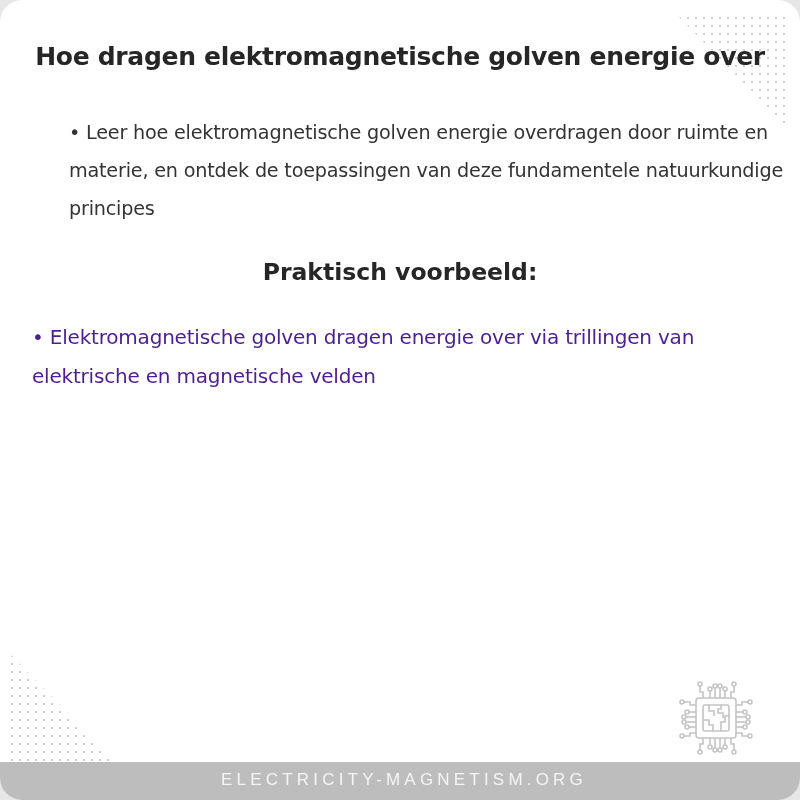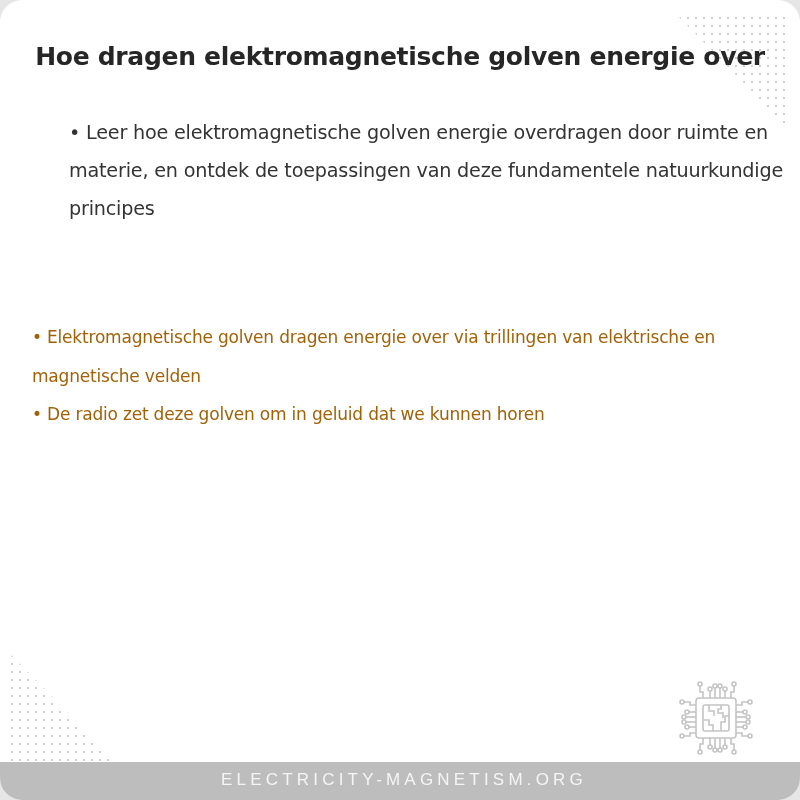--- a/index.html
+++ b/index.html
@@ -53,23 +53,23 @@
     .subtitle {
       position: absolute;
       top: 258px; left: 0; width: 800px;
       text-align: center;
       font-size: 23.5px;
       color: #262626;
     }
     .examples {
       position: absolute;
       top: 318px; left: 32px; width: 750px;
-      font-size: 17px;
+      font-size: 20px;
       line-height: 38.5px;
-      color: #a16207;
+      color: #4c1d95;
       letter-spacing: -0.2px;
     }
     .examples .item { display: block; }
     .chip {
       position: absolute;
       left: 676px; top: 678px;
       width: 80px; height: 80px;
     }
     .footer {
       position: absolute;
@@ -89,24 +89,24 @@
 <body>
 
 <div class="card">
   <div class="dots-tr"></div>
   <div class="dots-bl"></div>
 
   <h1 class="title">Hoe dragen elektromagnetische golven energie over</h1>
 
   <p class="intro">• Leer hoe elektromagnetische golven energie overdragen door ruimte en materie, en ontdek de toepassingen van deze fundamentele natuurkundige principes</p>
 
+  <h2 class="subtitle">Praktisch voorbeeld:</h2>
 
   <div class="examples">
     <span class="item">• Elektromagnetische golven dragen energie over via trillingen van elektrische en magnetische velden</span>
-    <span class="item">• De radio zet deze golven om in geluid dat we kunnen horen</span>
   </div>
 
   <svg class="chip" viewBox="0 0 80 80" fill="none" stroke="#c4c4c4" stroke-width="1.6">
 
     <rect x="20" y="20" width="40" height="40" rx="3"></rect>
     <rect x="27" y="27" width="26" height="26" rx="2"></rect>
 
     <path d="M33 27 v6 h5 v5"></path>
     <path d="M45 27 v4 h-3 v4 h5 v5"></path>
     <path d="M27 42 h6 v5 h4 v6"></path>

